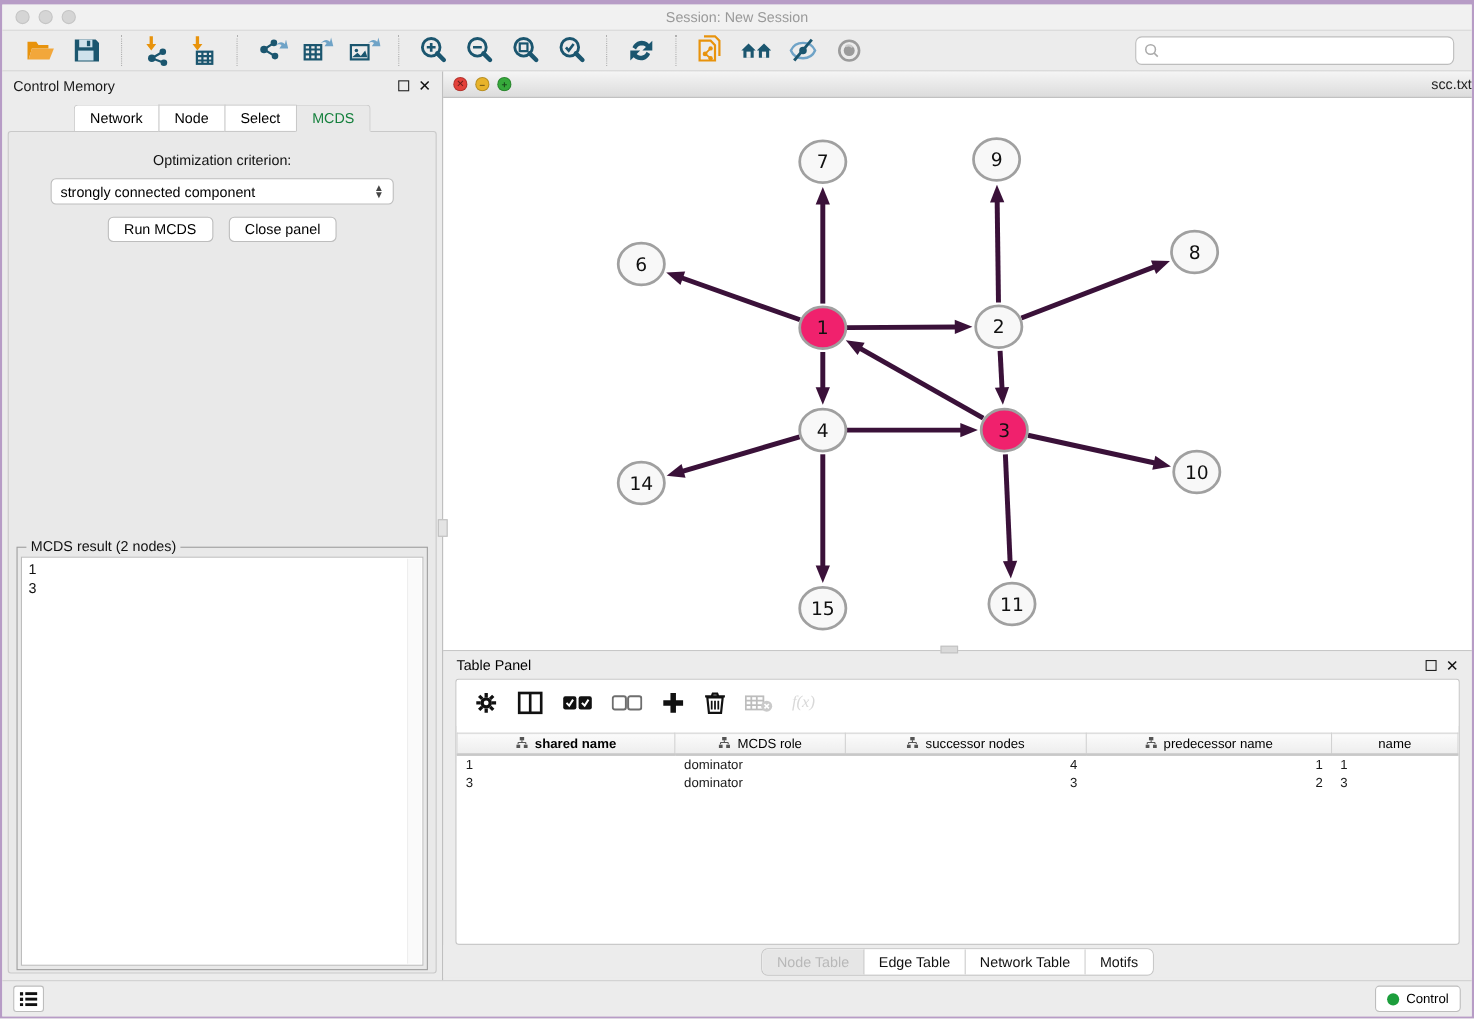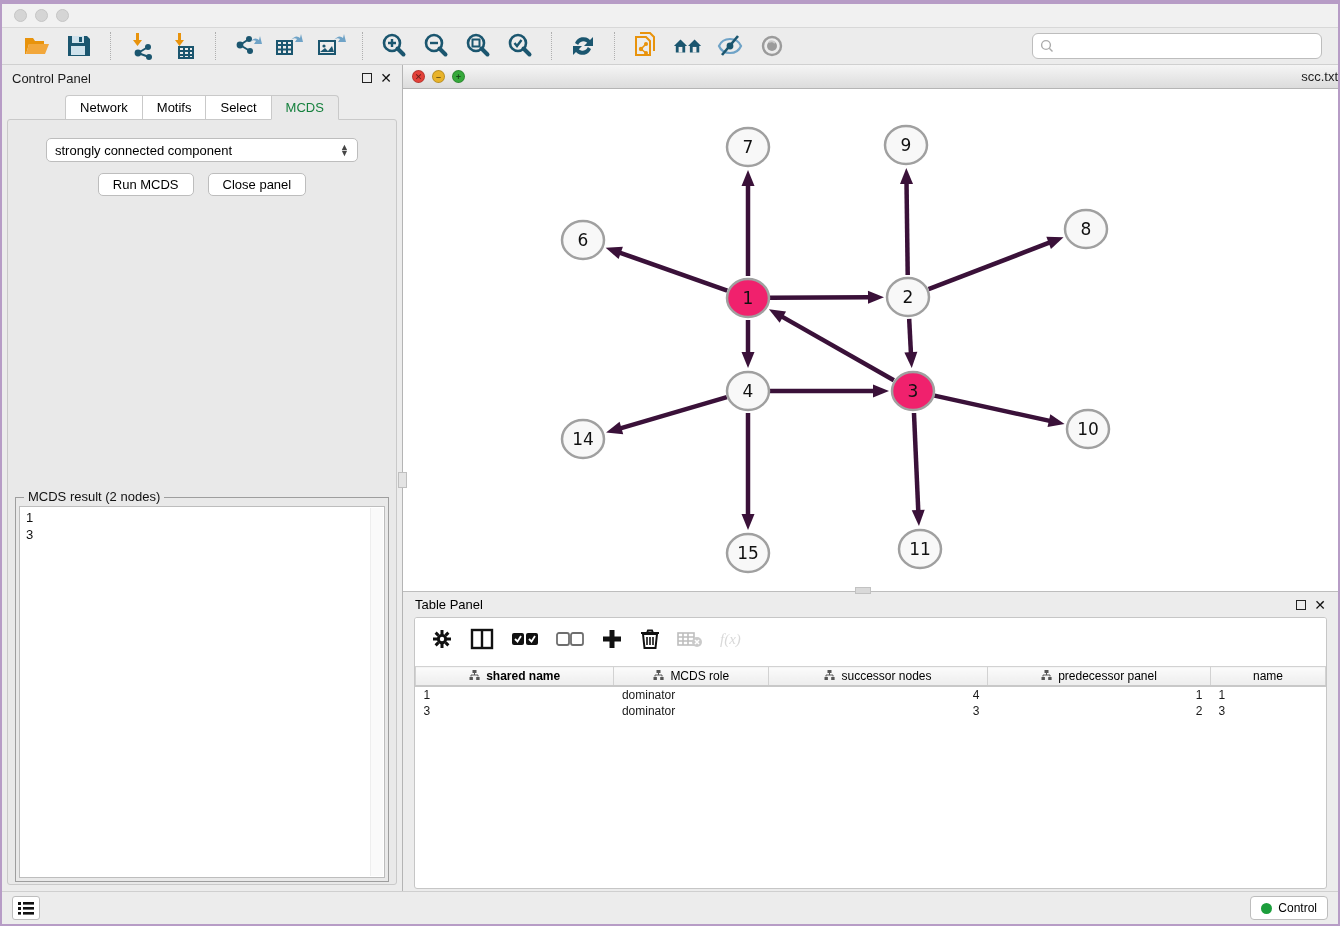--- a/index.html
+++ b/index.html
@@ -94,20 +94,21 @@
 <body>
 
 <div class="window">
 
   <div class="titlebar">
     <div class="traffic-inactive">
       <span></span>
       <span></span>
       <span></span>
     </div>
+    <div class="win-title">Session: New Session</div>
   </div>
 
   <div class="toolbar">
     <div class="tb-group">
       <div class="tb-btn">
         <svg width="28" height="24" viewBox="0 0 28 24">
             <path d="M2 4 h8 l2 3 h9 v3 H6 L3 20 H2 z" fill="#E8930C"></path>
             <path d="M6 10 h20 l-4 10 H3 z" fill="#F2A73B"></path>
           </svg>
       </div>
@@ -253,33 +254,34 @@
           <path d="M9.3 9.3 l3.2 3.2" stroke="#666" stroke-width="1.4"></path>
         </svg>
       <input class="search-input" value="" style="">
     </div>
   </div>
 
   <div class="main">
 
     <div class="left-col">
       <div class="panel-header">
-        <span>Control Panel</span>
+        <span>Control Memory</span>
         <span class="ph-icons">
           <span class="ph-float"></span>
           <span class="ph-close">✕</span>
         </span>
       </div>
       <div class="cp-tabs">
           <div class="cp-tab">Network</div>
-          <div class="cp-tab">Motifs</div>
+          <div class="cp-tab">Node</div>
           <div class="cp-tab">Select</div>
           <div class="cp-tab active">MCDS</div>
         </div>
       <div class="cp-body">
+        <div class="opt-label">Optimization criterion:</div>
         <div class="dropdown">
           <span>strongly connected component</span>
           <span class="dd-arrows">
               <span>▲</span>
               <span>▼</span>
             </span>
         </div>
         <div class="cp-buttons">
           <button class="cp-btn">Run MCDS</button>
           <button class="cp-btn">Close panel</button>
@@ -500,21 +502,21 @@
                   <th style="width: 163px;">
                     <span class="th-inner">
                       <span class="th-icon">
                         <svg width="11" height="11" viewBox="0 0 11 11">
                           <rect x="3.5" y="0" width="4" height="3" fill="#555"></rect>
                           <path d="M5.5 3 v2 M2 5 h7 M2 5 v1.5 M9 5 v1.5" stroke="#555" stroke-width="1" fill="none"></path>
                           <rect x="0.5" y="7" width="3.4" height="3" fill="#555"></rect>
                           <rect x="7.2" y="7" width="3.4" height="3" fill="#555"></rect>
                         </svg>
                       </span>
-                      <span>predecessor panel</span>
+                      <span>predecessor name</span>
                     </span>
                   </th>
                   <th style="width: 84px;">
                     <span class="th-inner">
                       <span>name</span>
                     </span>
                   </th>
                 </tr>
               </thead>
             <tbody>
@@ -528,20 +530,28 @@
                 <tr>
                   <td class="al-left">3</td>
                   <td class="al-left">dominator</td>
                   <td class="al-right">3</td>
                   <td class="al-right">2</td>
                   <td class="al-left">3</td>
                 </tr>
               </tbody>
           </table>
         </div>
+        <div class="tp-tabs-row">
+          <div class="seg-tabs">
+              <div class="seg-tab active">Node Table</div>
+              <div class="seg-tab">Edge Table</div>
+              <div class="seg-tab">Network Table</div>
+              <div class="seg-tab">Motifs</div>
+            </div>
+        </div>
       </div>
     </div>
   </div>
 
   <div class="statusbar">
     <div class="status-left-btn">
       <svg width="16" height="14" viewBox="0 0 16 14">
           <g fill="#111">
             <rect x="0" y="1" width="3" height="3"></rect>
             <rect x="0" y="6" width="3" height="3"></rect>

